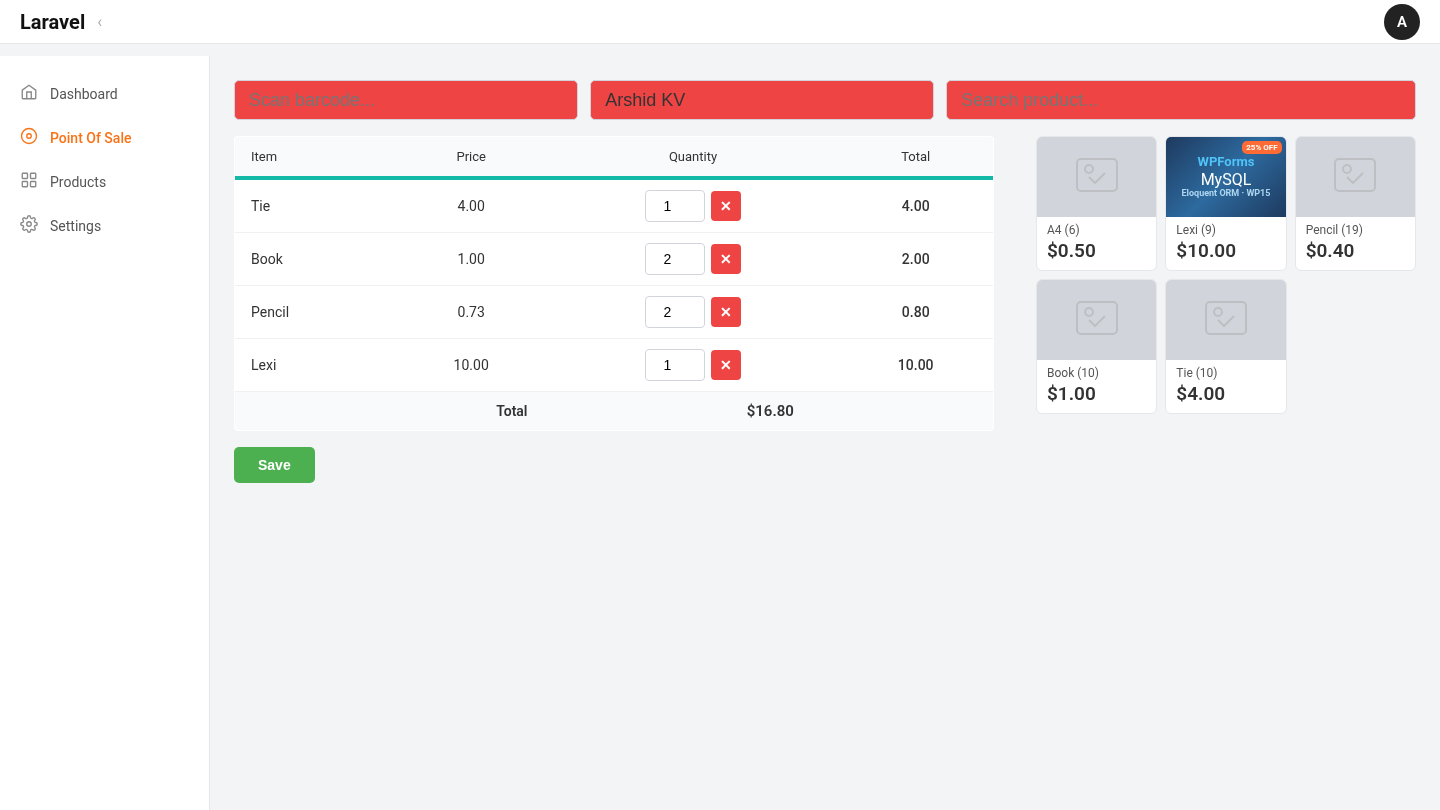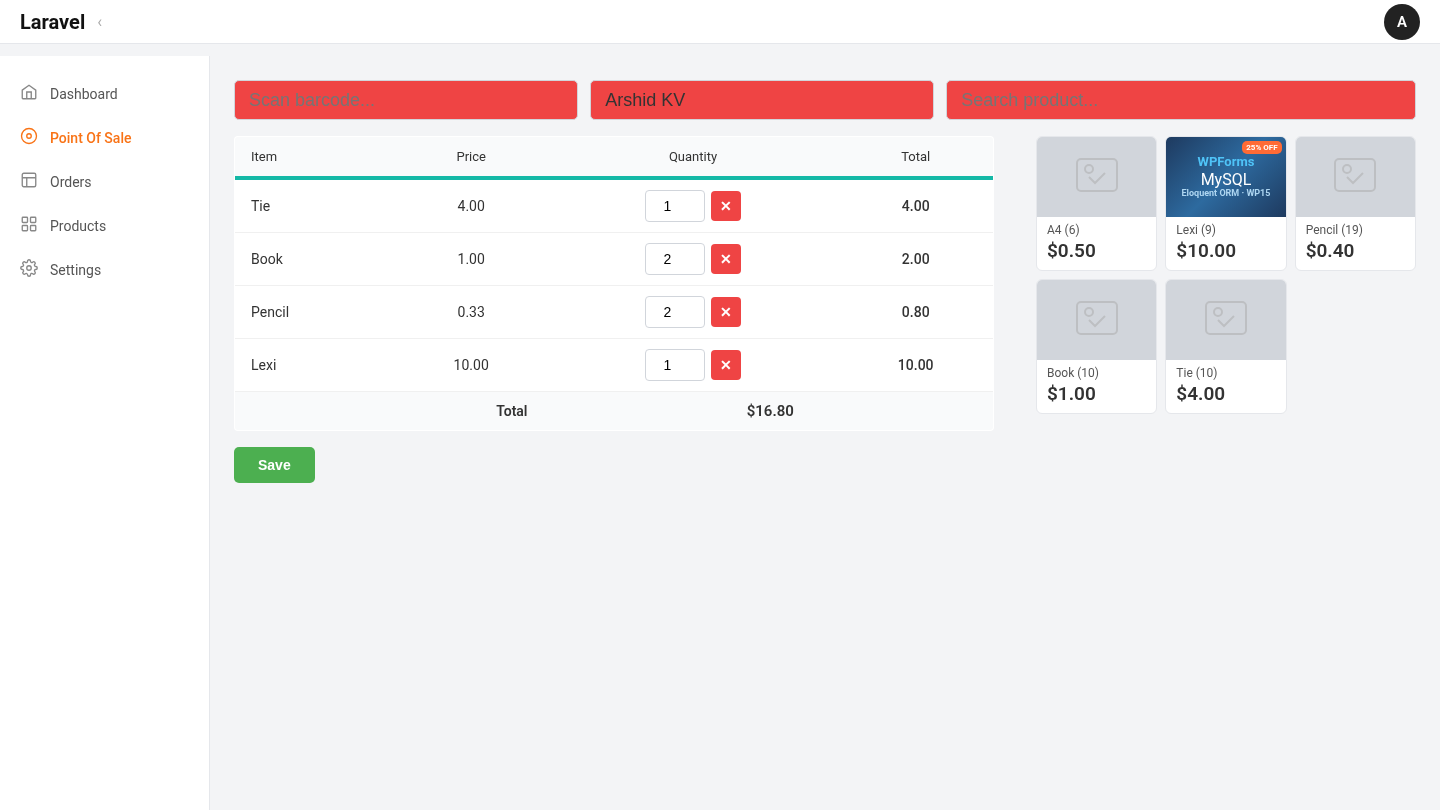--- a/index.html
+++ b/index.html
@@ -148,29 +148,20 @@
       <span>Dashboard</span>
     </div>
     <div class="sidebar-item active">
       <span class="sidebar-icon">
         <svg width="18" height="18" viewBox="0 0 24 24" fill="none" stroke="#f97316" stroke-width="1.8">
           <circle cx="12" cy="12" r="10"></circle>
           <circle cx="12" cy="12" r="3"></circle>
         </svg>
       </span>
       <span>Point Of Sale</span>
-    </div>
-    <div class="sidebar-item">
-      <span class="sidebar-icon">
-        <svg width="18" height="18" viewBox="0 0 24 24" fill="none" stroke="currentColor" stroke-width="1.8">
-          <rect x="3" y="3" width="18" height="18" rx="2"></rect>
-          <path d="M3 9h18M9 21V9"></path>
-        </svg>
-      </span>
-      <span>Orders</span>
     </div>
     <div class="sidebar-item">
       <span class="sidebar-icon">
         <svg width="18" height="18" viewBox="0 0 24 24" fill="none" stroke="currentColor" stroke-width="1.8">
           <rect x="3" y="3" width="7" height="7" rx="1"></rect>
           <rect x="14" y="3" width="7" height="7" rx="1"></rect>
           <rect x="3" y="14" width="7" height="7" rx="1"></rect>
           <rect x="14" y="14" width="7" height="7" rx="1"></rect>
         </svg>
       </span>
@@ -228,21 +219,21 @@
                 <div class="qty-cell">
                   <input class="qty-input" type="number" value="2" style="">
                   <button class="remove-btn">✕</button>
                 </div>
               </td>
               <td>2.00</td>
             </tr>
 
             <tr>
               <td>Pencil</td>
-              <td>0.33</td>
+              <td>0.73</td>
               <td>
                 <div class="qty-cell">
                   <input class="qty-input" type="number" value="2" style="">
                   <button class="remove-btn">✕</button>
                 </div>
               </td>
               <td>0.80</td>
             </tr>
 
             <tr>

